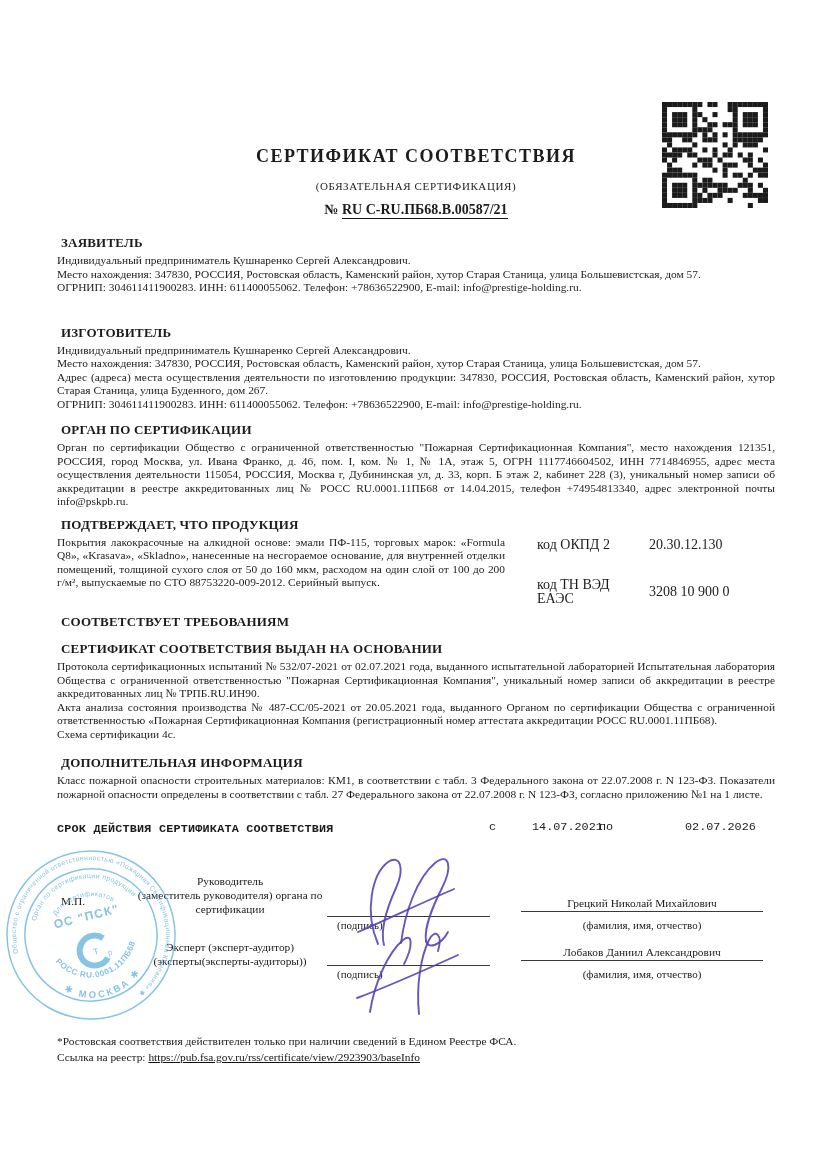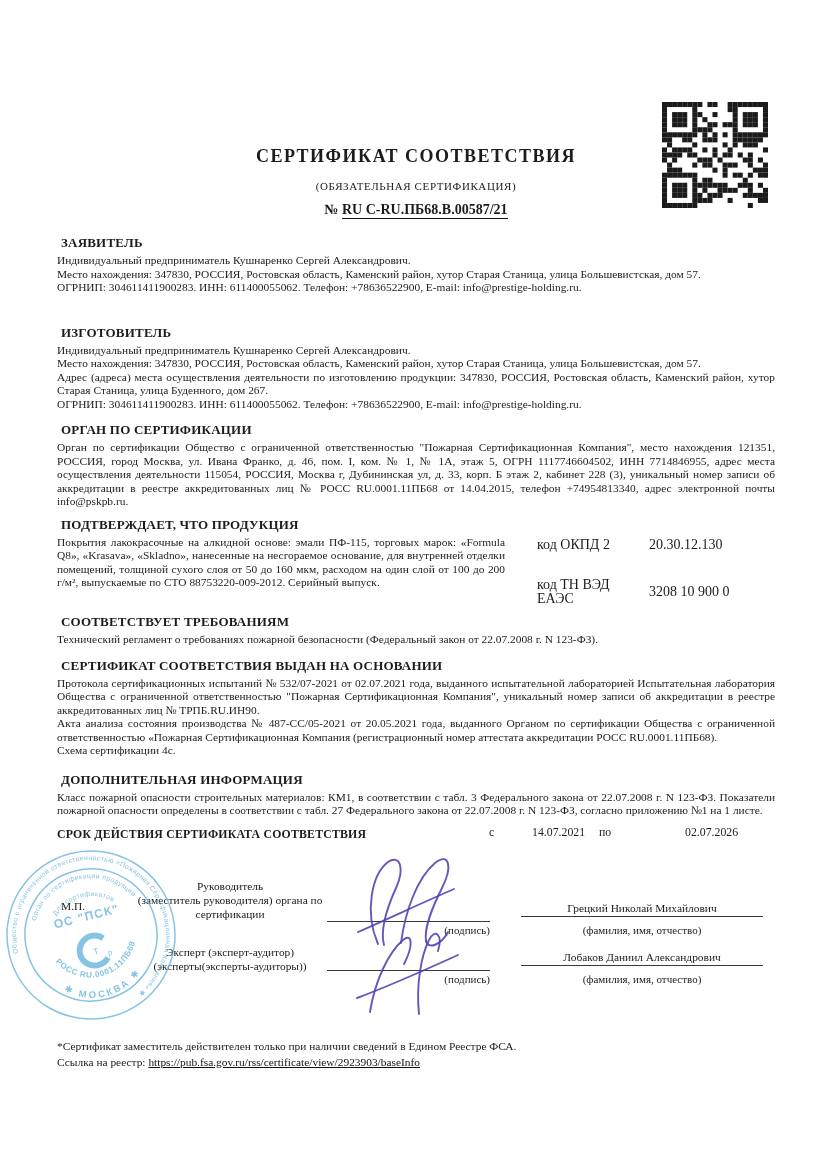--- a/index.html
+++ b/index.html
@@ -31,36 +31,36 @@
   .sec-dopinfo{margin-top:14px;}
 
   .product-cols{display:flex;}
   .product-text{width:448px;}
   .codes{width:270px;padding-left:32px;padding-top:2px;}
   .code-row{display:flex;font-size:14px;line-height:13.5px;align-items:center;}
   .code-row.second{margin-top:27px;}
   .code-label{width:108px;flex:0 0 auto;text-align:left;}
   .code-value{flex:1;text-align:left;padding-left:4px;white-space:nowrap;}
 
-  .validity-row{position:relative;margin-top:6px;height:18px;}
+  .validity-row{position:relative;margin-top:18px;height:18px;font-family:Liberation Mono, monospace;}
   .validity-heading{font-size:12.4px;font-weight:bold;letter-spacing:.2px;}
   .validity-row span{position:absolute;top:1px;font-size:11.8px;}
   .v-from-label{left:432px;}
   .v-from-date{left:475px;}
   .v-to-label{left:542px;}
   .v-to-date{left:628px;}
 
   .sig-block{position:relative;height:176px;margin-top:6px;font-size:11.4px;}
   .mp{position:absolute;left:4px;top:52px;}
   .role1{position:absolute;left:42px;top:31px;width:262px;text-align:center;line-height:14px;}
   .role2{position:absolute;left:42px;top:97px;width:262px;text-align:center;line-height:14px;}
   .sig-line{position:absolute;left:270px;width:163px;border-top:1.2px solid #3a3a3a;}
   .sig-line.l1{top:73px;}
   .sig-line.l2{top:122px;}
-  .sig-cap{position:absolute;left:270px;width:163px;text-align:right;font-size:11px;}
+  .sig-cap{position:absolute;left:280px;width:163px;text-align:left;font-size:11px;}
   .sig-cap.c1{top:76px;}
   .sig-cap.c2{top:125px;}
   .name-box{position:absolute;left:464px;width:242px;text-align:center;
             border-bottom:1.2px solid #3a3a3a;padding-bottom:2px;}
   .name-box.n1{top:54px;}
   .name-box.n2{top:103px;}
   .name-cap{position:absolute;left:464px;width:242px;text-align:center;font-size:11px;}
   .name-cap.c1{top:76px;}
   .name-cap.c2{top:125px;}
 
@@ -358,21 +358,20 @@
           <div class="code-row second">
             <span class="code-label">код ТН ВЭД ЕАЭС</span>
             <span class="code-value">3208 10 900 0</span>
           </div>
         </div>
       </div>
     </div>
 
     <div class="sec sec-conform">
       <h3>СООТВЕТСТВУЕТ ТРЕБОВАНИЯМ</h3>
-      <p>Технический регламент о требованиях пожарной безопасности (Федеральный закон от 22.07.2008 г. N 123-ФЗ).</p>
     </div>
 
     <div class="sec sec-basis">
       <h3>СЕРТИФИКАТ СООТВЕТСТВИЯ ВЫДАН НА ОСНОВАНИИ</h3>
       <p>Протокола сертификационных испытаний № 532/07-2021 от 02.07.2021 года, выданного испытательной лабораторией Испытательная лаборатория Общества с ограниченной ответственностью "Пожарная Сертификационная Компания", уникальный номер записи об аккредитации в реестре аккредитованных лиц № ТРПБ.RU.ИН90.</p>
       <p>Акта анализа состояния производства № 487-СС/05-2021 от 20.05.2021 года, выданного Органом по сертификации Общества с ограниченной ответственностью «Пожарная Сертификационная Компания (регистрационный номер аттестата аккредитации РОСС RU.0001.11ПБ68).</p>
       <p>Схема сертификации 4с.</p>
     </div>
 
     <div class="sec sec-dopinfo">
@@ -403,21 +402,21 @@
       <div class="sig-cap c1">(подпись)</div>
       <div class="sig-line l2"></div>
       <div class="sig-cap c2">(подпись)</div>
       <div class="name-box n1">Грецкий Николай Михайлович</div>
       <div class="name-cap c1">(фамилия, имя, отчество)</div>
       <div class="name-box n2">Лобаков Даниил Александрович</div>
       <div class="name-cap c2">(фамилия, имя, отчество)</div>
     </div>
 
     <div class="footer">
-      <div>*Сертификат заместитель действителен только при наличии сведений в Едином Реестре ФСА.</div>
+      <div>*Ростовская соответствия действителен только при наличии сведений в Едином Реестре ФСА.</div>
       <div><span>Ссылка на реестр: </span><a class="reg-link">https://pub.fsa.gov.ru/rss/certificate/view/2923903/baseInfo</a></div>
     </div>
 
   </div>
 
   <svg class="stamp" viewBox="-90 -90 180 180" aria-hidden="true">
     <g transform="rotate(-14)">
       <circle class="sr" r="84"></circle>
       <circle class="sr" r="66"></circle>
       <defs>

